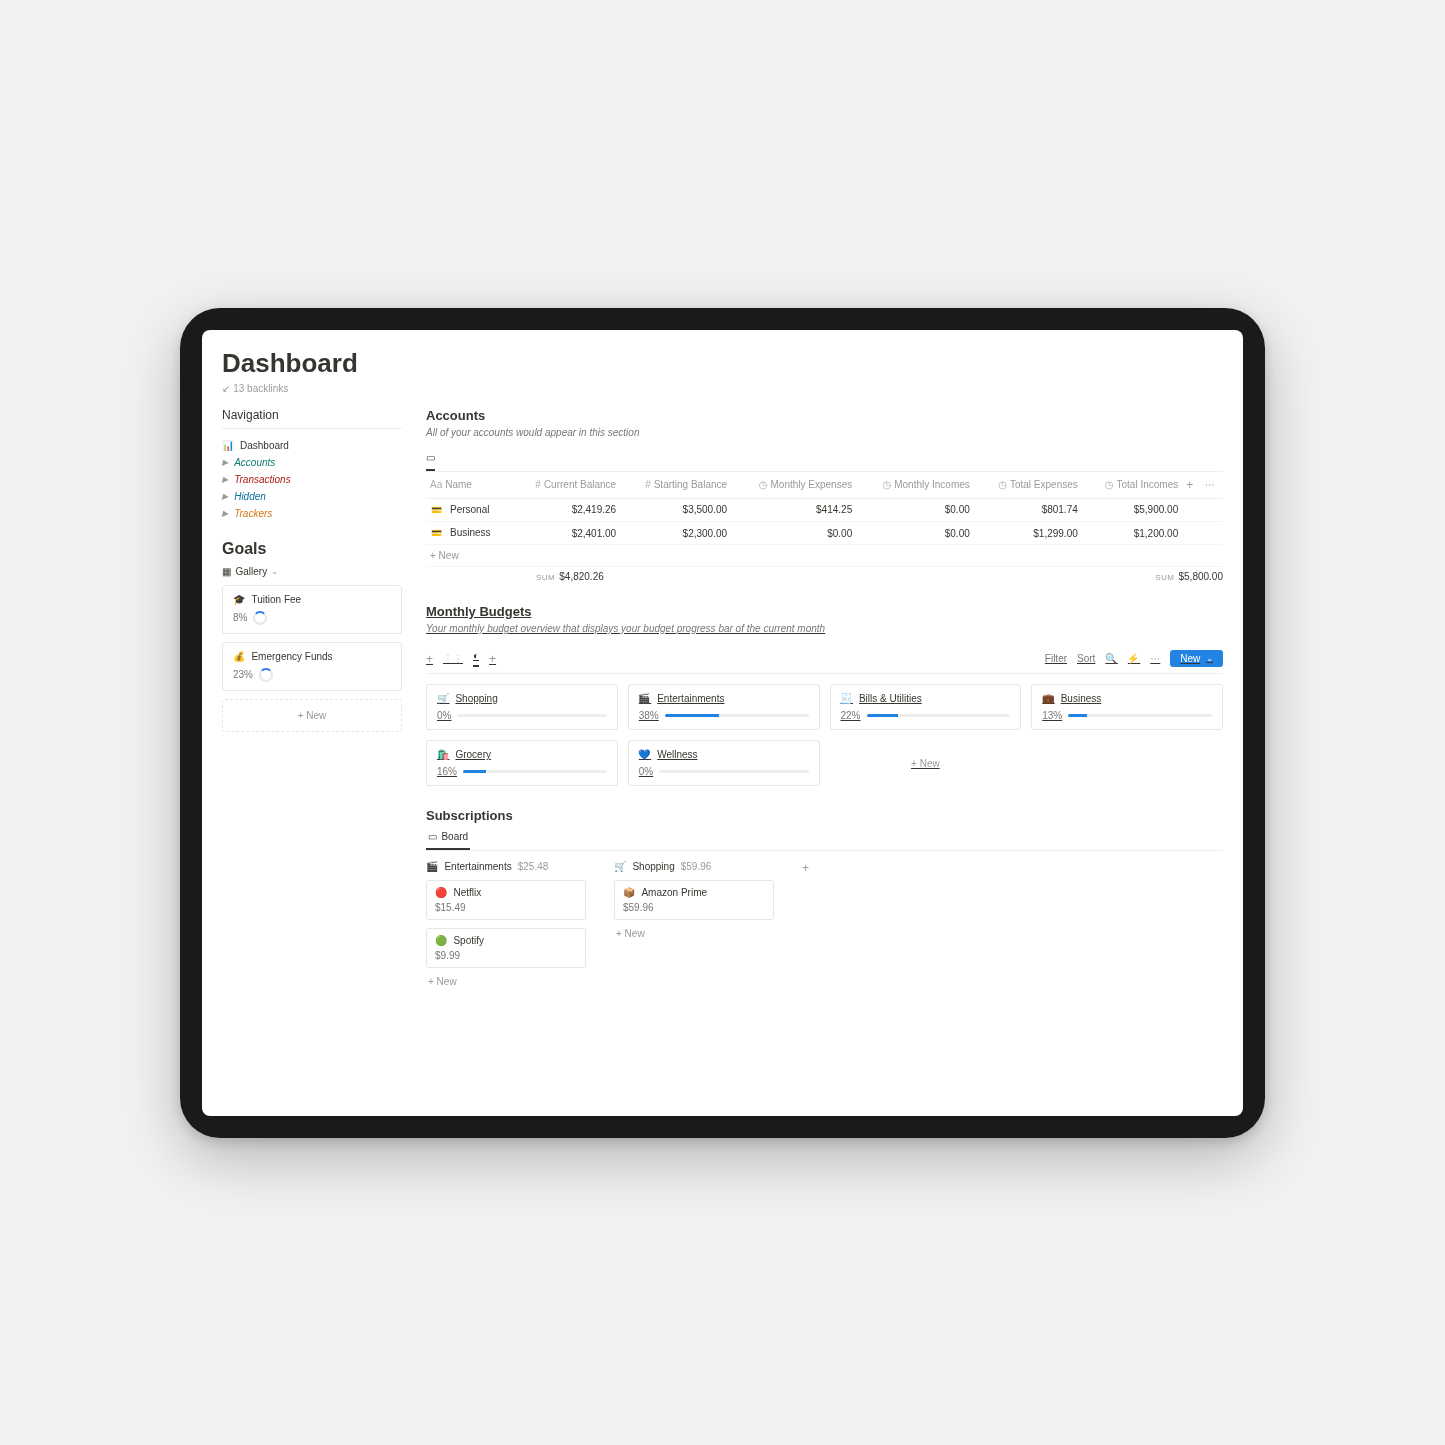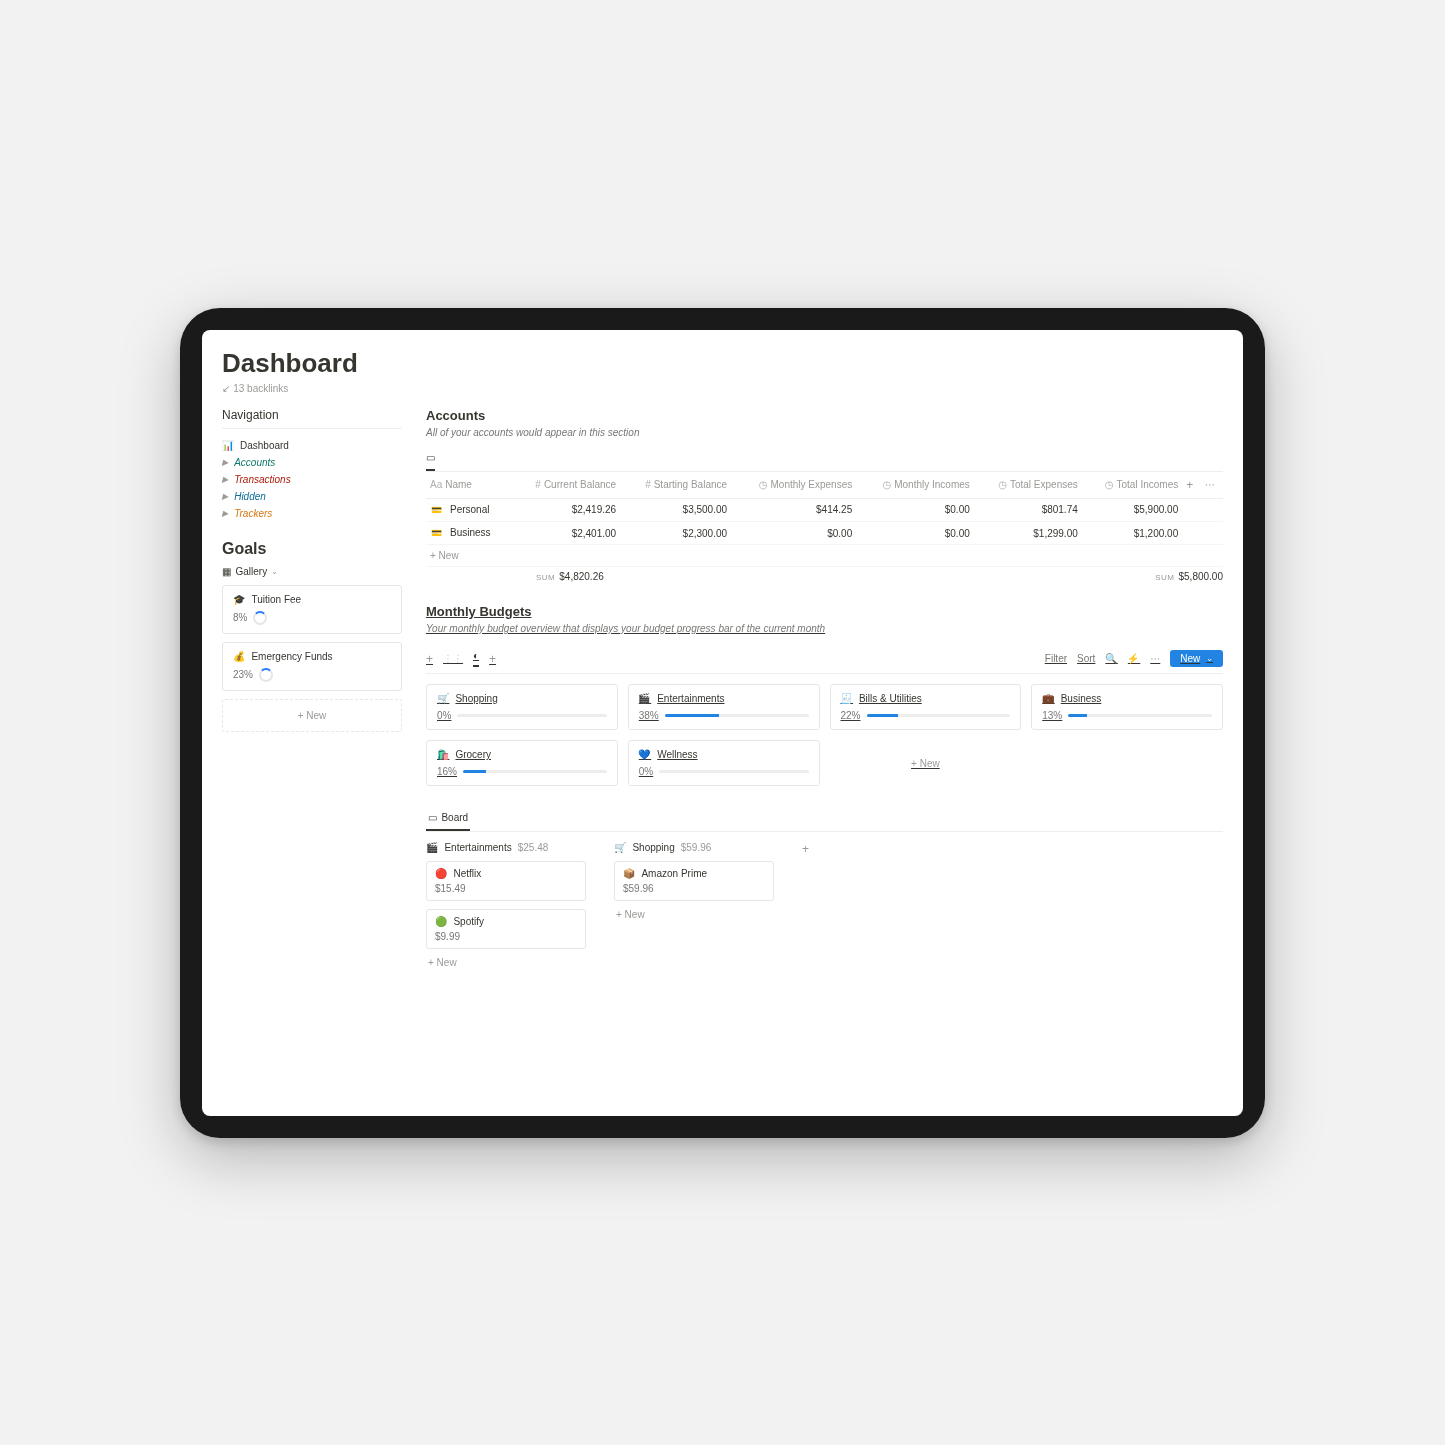--- a/index.html
+++ b/index.html
@@ -326,20 +326,21 @@
                   <span class="bar">
                     <i style="width:0%"></i>
                   </span>
                 </div>
           </div>
           <div class="budget-card addnew">+ New</div>
         </div>
       </div>
 
       <div class="subs-section">
+        <div class="sec-title">Subscriptions</div>
         <div class="subtab">
           <div class="t">
             <span>▭</span>
             <span>Board</span>
           </div>
         </div>
         <div class="board">
           <div class="col">
             <div class="col-header">
               <span>🎬</span>

